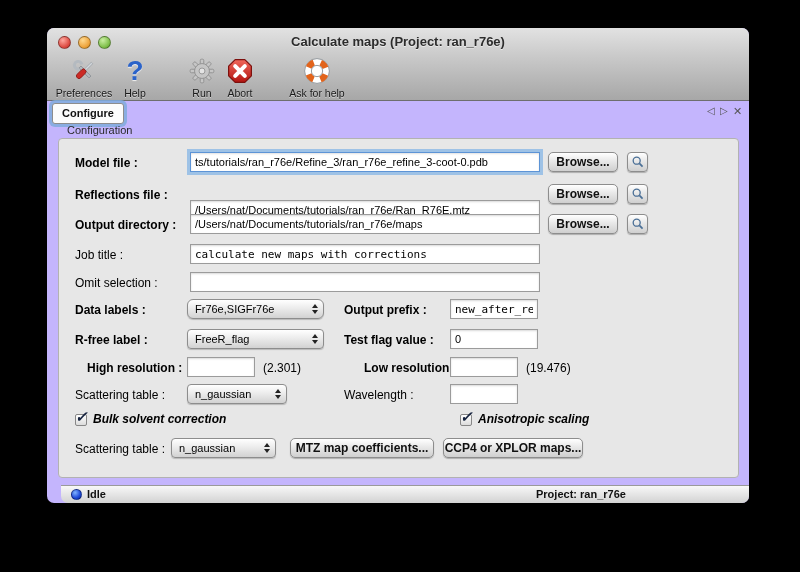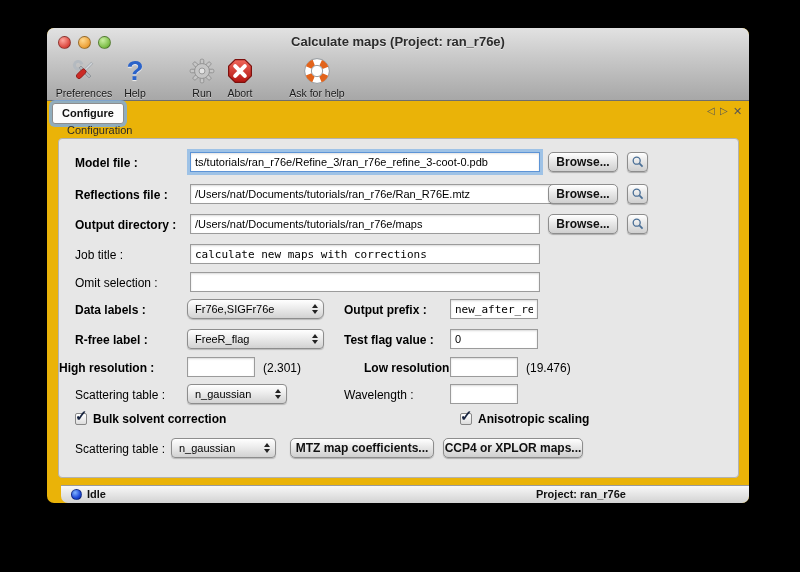--- a/index.html
+++ b/index.html
@@ -2,21 +2,21 @@
 <html><head>
 <meta charset="utf-8">
 <style>
   html,body{margin:0;padding:0;}
   body{
     width:800px;height:572px;background:#000;position:relative;overflow:hidden;
     font-family:"Liberation Sans", sans-serif;
   }
   .window{
     position:absolute;left:47px;top:28px;width:702px;height:475px;
-    background:#eab308;border-radius:7px;box-shadow:0 12px 34px rgba(0,0,0,.85);
+    background:#c4b5fd;border-radius:7px;box-shadow:0 12px 34px rgba(0,0,0,.85);
   }
   
   .header{
     position:absolute;left:0;top:0;right:0;height:72px;
     border-radius:7px 7px 0 0;
     background:linear-gradient(180deg,#e2e2e2 0%,#c9c9c9 40%,#a7a7a7 100%);
     border-bottom:1px solid #6e6e6e;
   }
   .win-title{
     position:absolute;top:6px;left:0;right:0;text-align:center;
@@ -72,21 +72,21 @@
     position:absolute;height:20px;box-sizing:border-box;
     background:linear-gradient(#ffffff,#ececec 45%,#d2d2d2);
     border:1px solid #8d8d8d;border-radius:4px;
     display:flex;align-items:center;font-size:11px;color:#000;padding-left:7px;
     box-shadow:0 1px 1px rgba(0,0,0,.2);
   }
   .dd-step{margin-left:auto;margin-right:5px;display:flex;flex-direction:column;align-items:center;gap:2px;}
   .tri-up{width:0;height:0;border-left:3.5px solid transparent;border-right:3.5px solid transparent;border-bottom:4px solid #222;}
   .tri-down{width:0;height:0;border-left:3.5px solid transparent;border-right:3.5px solid transparent;border-top:4px solid #222;}
   .hint{position:absolute;font-size:12px;color:#000;}
-  .cbrow{position:absolute;display:flex;align-items:center;}
+  .cbrow{position:absolute;display:flex;align-items:flex-end;font-style:italic;}
   .cb{width:12px;height:12px;box-sizing:border-box;border:1px solid #878787;border-radius:2px;
       background:linear-gradient(#ffffff,#dcdcdc);position:relative;flex:0 0 auto;}
   .cb.checked::after{
     content:"✓";position:absolute;left:-1px;top:-7px;font-size:15px;font-weight:bold;color:#16233f;
   }
   .cb-label{font-size:12px;font-weight:600;color:#000;margin-left:6px;white-space:nowrap;}
   
   .statusbar{
     position:absolute;left:14px;right:0;bottom:0;height:17px;
     background:linear-gradient(#f8f8f8,#d2d2d2);border-top:1px solid #9a9a9a;
@@ -190,21 +190,21 @@
   <input class="txt focused" style="left: 143px; top: 124px; width: 350px;" value="ts/tutorials/ran_r76e/Refine_3/ran_r76e_refine_3-coot-0.pdb">
   <div class="btn" style="left:501px;top:124px;width:70px;">Browse...</div>
   <div class="magbtn" style="left:580px;top:124px;">
     <svg width="14" height="14" viewBox="0 0 16 16">
       <circle cx="6.5" cy="6.5" r="4" fill="none" stroke="#4a6f96" stroke-width="1.5"></circle>
       <line x1="9.6" y1="9.6" x2="13.2" y2="13.2" stroke="#4a6f96" stroke-width="2"></line>
     </svg>
   </div>
 
   <div class="lbl b" style="left:28px;top:160px;">Reflections file :</div>
-  <input class="txt" style="left: 143px; top: 156px; width: 382px;" value="/Users/nat/Documents/tutorials/ran_r76e/Ran_R76E.mtz">
+  <input class="txt" style="left: 143px; top: 172px; width: 350px;" value="/Users/nat/Documents/tutorials/ran_r76e/Ran_R76E.mtz">
   <div class="btn" style="left:501px;top:156px;width:70px;">Browse...</div>
   <div class="magbtn" style="left:580px;top:156px;">
     <svg width="14" height="14" viewBox="0 0 16 16">
       <circle cx="6.5" cy="6.5" r="4" fill="none" stroke="#4a6f96" stroke-width="1.5"></circle>
       <line x1="9.6" y1="9.6" x2="13.2" y2="13.2" stroke="#4a6f96" stroke-width="2"></line>
     </svg>
   </div>
 
   <div class="lbl b" style="left:28px;top:190px;">Output directory :</div>
   <input class="txt" style="left: 143px; top: 186px; width: 350px;" value="/Users/nat/Documents/tutorials/ran_r76e/maps">
@@ -237,21 +237,21 @@
   <div class="dd" style="left:140px;top:301px;width:137px;">
     <span>FreeR_flag</span>
     <span class="dd-step">
         <span class="tri-up"></span>
         <span class="tri-down"></span>
       </span>
   </div>
   <div class="lbl b" style="left:297px;top:305px;">Test flag value :</div>
   <input class="txt" style="left: 403px; top: 301px; width: 88px;" value="0">
 
-  <div class="lbl b" style="left:12px;top:333px;">High resolution :</div>
+  <div class="lbl b" style="left:40px;top:333px;">High resolution :</div>
   <input class="txt" style="left: 140px; top: 329px; width: 68px;" value="">
   <div class="hint" style="left:216px;top:333px;">(2.301)</div>
   <div class="lbl b" style="left:297px;top:333px;margin-left:20px;">Low resolution :</div>
   <input class="txt" style="left: 403px; top: 329px; width: 68px;" value="">
   <div class="hint" style="left:479px;top:333px;">(19.476)</div>
 
   <div class="lbl" style="left:28px;top:360px;">Scattering table :</div>
   <div class="dd" style="left:140px;top:356px;width:100px;">
     <span>n_gaussian</span>
     <span class="dd-step">

